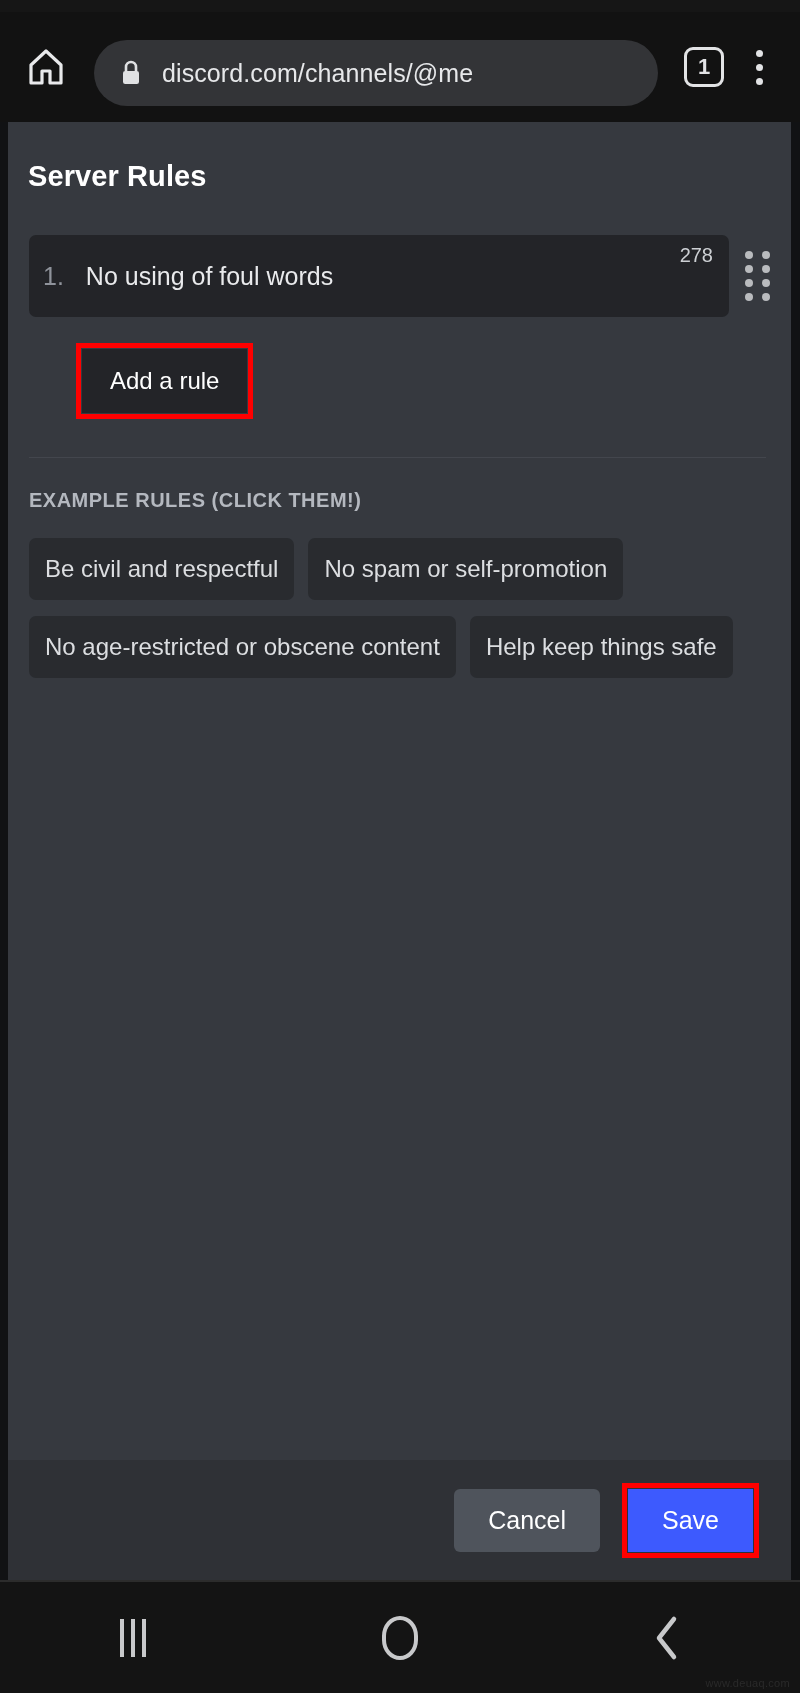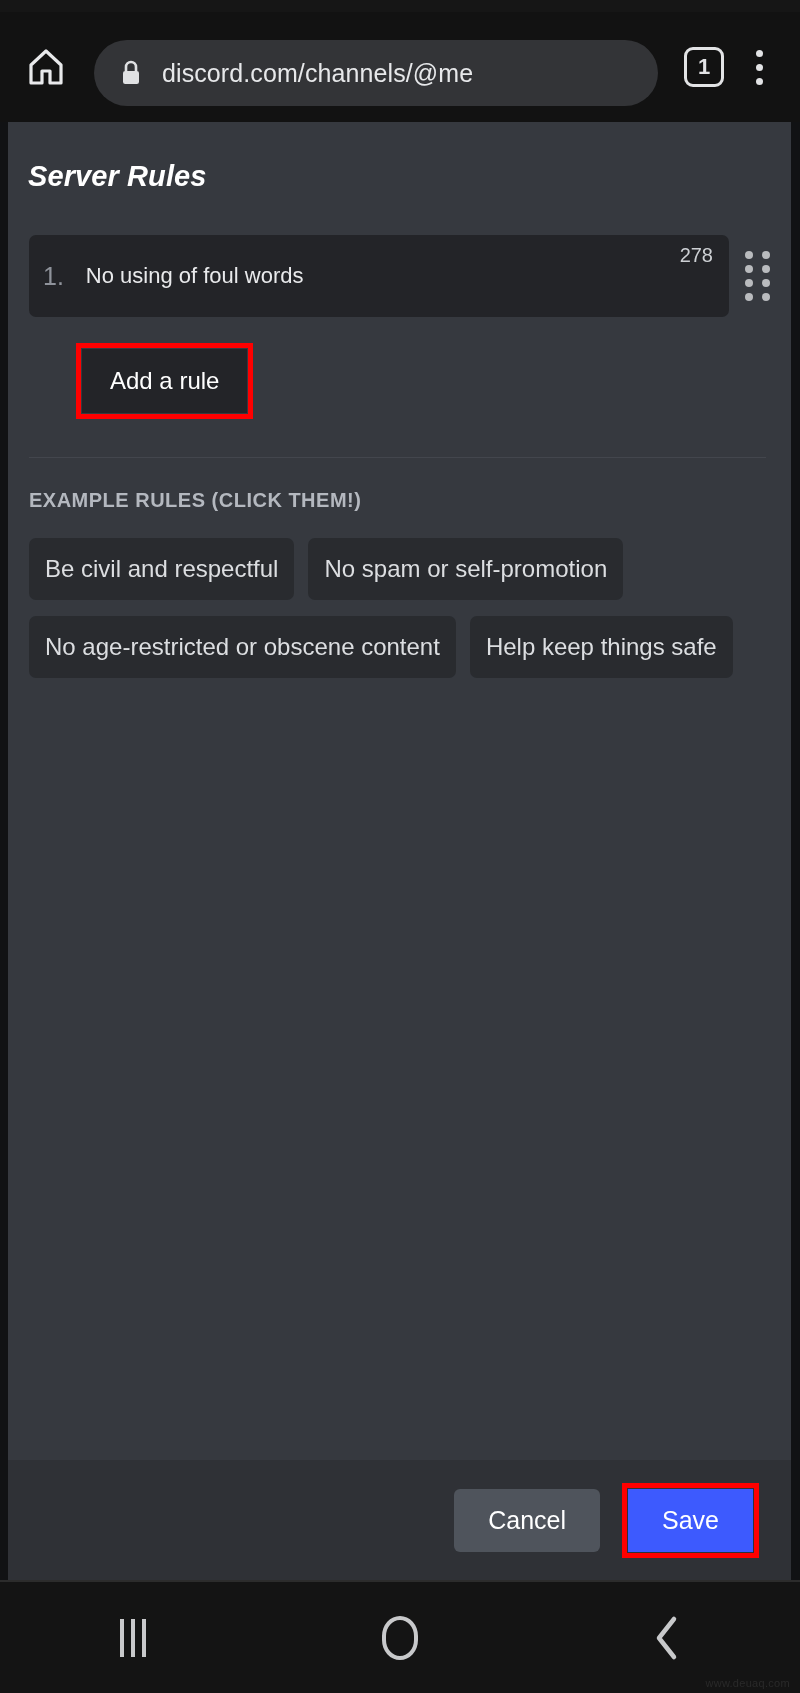--- a/index.html
+++ b/index.html
@@ -104,21 +104,20 @@
     min-height: 0;
     overflow: hidden;
   }
 
   .page-title {
     color: #ffffff;
     font-size: 29px;
     font-weight: bold;
     margin: 8px 0 0 20px;
     letter-spacing: 0.1px;
-    font-style: italic;
   }
 
   
   .rule-row {
     display: flex; align-items: center;
     margin: 42px 0 0 0;
     padding-right: 12px;
   }
   .rule-box {
     flex: 1 1 auto;
@@ -132,21 +131,21 @@
     min-width: 0;
   }
   .rule-num {
     color: #8f939b;
     font-size: 25px;
     margin-right: 22px;
     flex: 0 0 auto;
   }
   .rule-text {
     color: #e9eaec;
-    font-size: 22px;
+    font-size: 25px;
     flex: 1 1 auto;
     white-space: nowrap; overflow: hidden;
   }
   .char-count {
     position: absolute;
     top: 9px; right: 16px;
     color: #cdd0d4;
     font-size: 20px;
   }
   .drag-handle {

